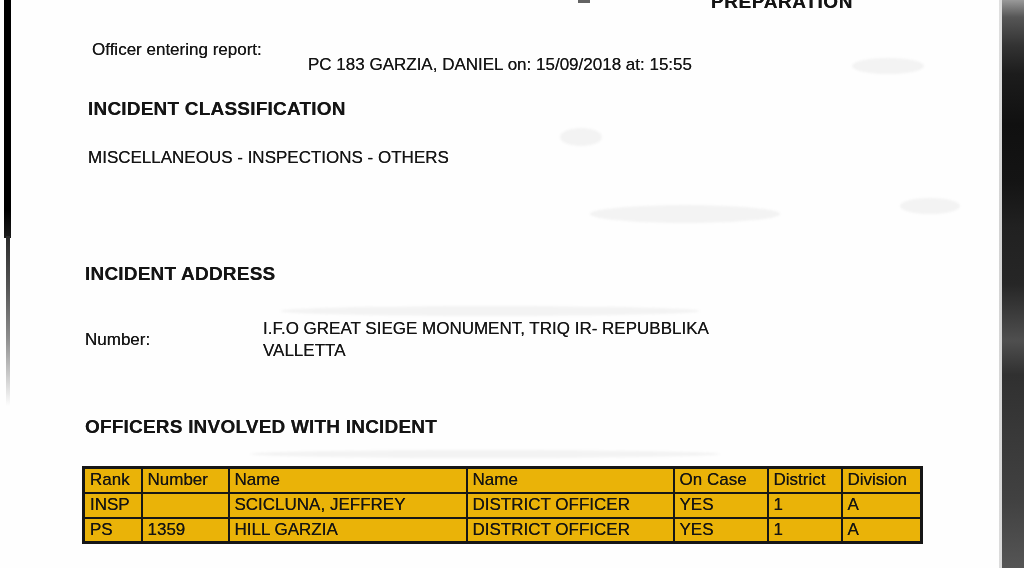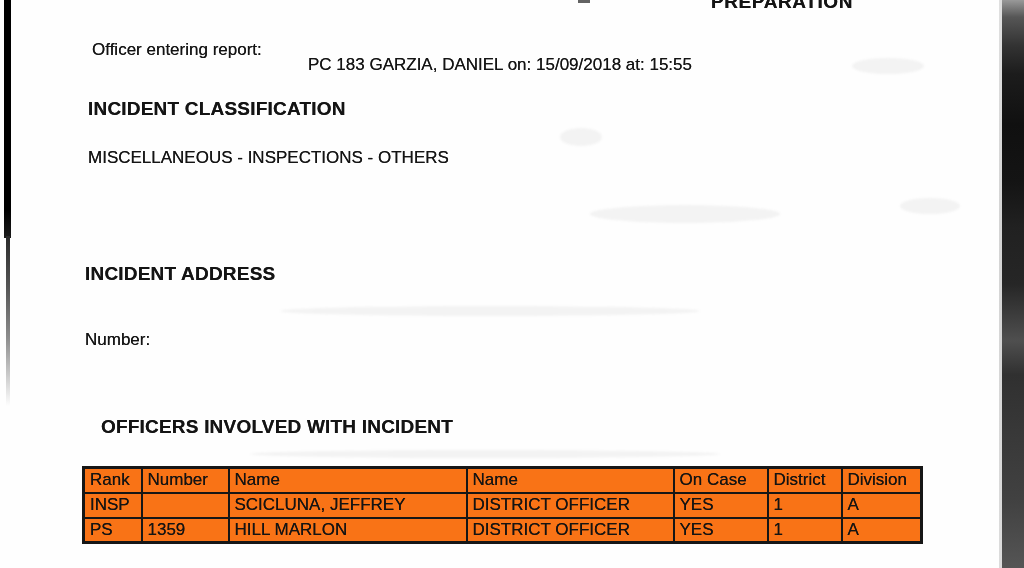--- a/index.html
+++ b/index.html
@@ -75,31 +75,31 @@
   
   .sec-class-title { top: 98px; left: 88px; }
   .sec-class-value { top: 148px; left: 88px; }
   .sec-addr-title  { top: 263px; left: 85px; }
   .addr-label      { top: 330px; left: 85px; }
   .addr-value {
     top: 318px; left: 263px; width: 460px;
     font-size: 17px; line-height: 22px; font-weight: 400;
     white-space: normal;
   }
-  .sec-off-title   { top: 416px; left: 85px; margin-left: 16px; }
+  .sec-off-title   { top: 416px; left: 85px; }
 
   
   table.officers {
     position: absolute;
     top: 466px; left: 82px;
     width: 838px;
     border-collapse: collapse;
     table-layout: fixed;
     font-size: 17px;
-    background: #f97316;
+    background: #eab308;
   }
   table.officers th, table.officers td {
     border: 2px solid #161616;
     height: 25px;
     padding: 0 0 0 5px;
     text-align: left;
     font-weight: 400;
     white-space: nowrap;
     overflow: hidden;
     text-shadow: 0 0 0.5px rgba(10,10,10,0.85);
@@ -125,20 +125,22 @@
 
 <div class="abs bodytext scan officer-label">Officer entering report:</div>
 <div class="abs bodytext scan officer-value">PC 183 GARZIA, DANIEL on: 15/09/2018 at: 15:55</div>
 
 <div class="abs heading scan sec-class-title">INCIDENT CLASSIFICATION</div>
 <div class="abs bodytext scan sec-class-value">MISCELLANEOUS - INSPECTIONS - OTHERS</div>
 
 <div class="abs heading scan sec-addr-title">INCIDENT ADDRESS</div>
 <div class="abs bodytext scan addr-label">Number:</div>
 <div class="abs addr-value scan">
+  <div>I.F.O GREAT SIEGE MONUMENT, TRIQ IR- REPUBBLIKA</div>
+  <div>VALLETTA</div>
 </div>
 
 <div class="abs heading scan sec-off-title">OFFICERS INVOLVED WITH INCIDENT</div>
 
 <table class="officers">
   <colgroup>
     <col style="width:58px">
       <col style="width:87px">
       <col style="width:238px">
     <col style="width:207px">
@@ -163,20 +165,20 @@
         <td></td>
         <td>SCICLUNA, JEFFREY</td>
         <td>DISTRICT OFFICER</td>
         <td>YES</td>
         <td>1</td>
         <td>A</td>
       </tr>
       <tr>
         <td>PS</td>
         <td>1359</td>
-        <td>HILL MARLON</td>
+        <td>HILL GARZIA</td>
         <td>DISTRICT OFFICER</td>
         <td>YES</td>
         <td>1</td>
         <td>A</td>
       </tr>
     </tbody>
 </table>
 
 </body></html>

